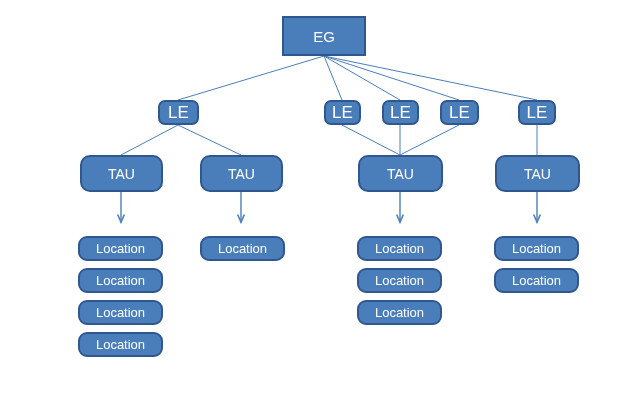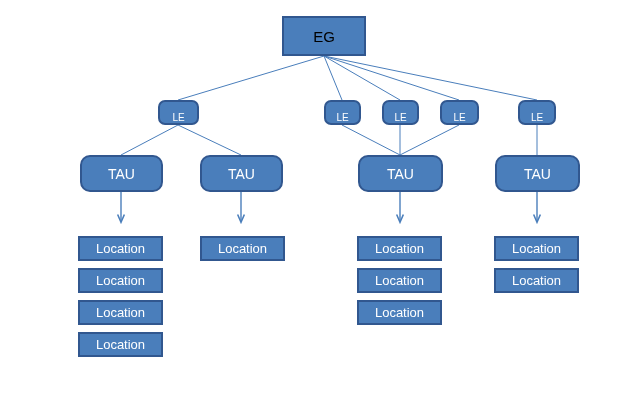--- a/index.html
+++ b/index.html
@@ -38,31 +38,31 @@
     white-space: nowrap;
     z-index: 2;
   }
   .node.eg {
     border-width: 2px;
     font-size: 15px;
   }
   .node.le {
     border-radius: 7px;
     border-width: 2px;
-    font-size: 10px;
-    align-items: flex-end;
+    font-size: 17px;
   }
   .node.tau {
     border-width: 2px;
     font-size: 14px;
     border-radius: 10px;
   }
   .node.loc {
     border-width: 2px;
     font-size: 13px;
+    border-radius: 9px;
   }
 </style>
 </head>
 <body>
 
 <div id="canvas">
 
   <svg id="edges" viewBox="0 0 629 411" width="629" height="411" xmlns="http://www.w3.org/2000/svg">
     <defs>
       <marker id="arrowhead" markerWidth="7" markerHeight="7" refX="5.4" refY="3" orient="auto" markerUnits="strokeWidth">
@@ -82,21 +82,21 @@
         <line x1="459" y1="125" x2="400" y2="155" stroke="#4a7ebb" stroke-width="1"></line>
         <line x1="537" y1="125" x2="537" y2="155" stroke="#4a7ebb" stroke-width="1"></line>
         <line x1="121" y1="192" x2="121" y2="222" stroke="#4a7ebb" stroke-width="1.4" marker-end="url(#arrowhead)"></line>
         <line x1="241" y1="192" x2="241" y2="222" stroke="#4a7ebb" stroke-width="1.4" marker-end="url(#arrowhead)"></line>
         <line x1="400" y1="192" x2="400" y2="222" stroke="#4a7ebb" stroke-width="1.4" marker-end="url(#arrowhead)"></line>
         <line x1="537" y1="192" x2="537" y2="222" stroke="#4a7ebb" stroke-width="1.4" marker-end="url(#arrowhead)"></line>
       </g>
   </svg>
 
   <div id="node-layer">
-      <div class="node eg" style="left: 282px; top: 16px; width: 84px; height: 40px; background: rgb(74, 126, 187); border-color: rgb(49, 87, 143); color: #000000;">
+      <div class="node eg" style="left: 282px; top: 16px; width: 84px; height: 40px; background: rgb(74, 126, 187); border-color: rgb(49, 87, 143); color: #ffffff;">
         <span>EG</span>
       </div>
       <div class="node le" style="left: 158px; top: 100px; width: 41px; height: 25px; background: rgb(74, 126, 187); border-color: rgb(49, 87, 143); color: rgb(255, 255, 255);">
         <span>LE</span>
       </div>
       <div class="node le" style="left: 324px; top: 100px; width: 37px; height: 25px; background: rgb(74, 126, 187); border-color: rgb(49, 87, 143); color: rgb(255, 255, 255);">
         <span>LE</span>
       </div>
       <div class="node le" style="left: 382px; top: 100px; width: 37px; height: 25px; background: rgb(74, 126, 187); border-color: rgb(49, 87, 143); color: rgb(255, 255, 255);">
         <span>LE</span>

